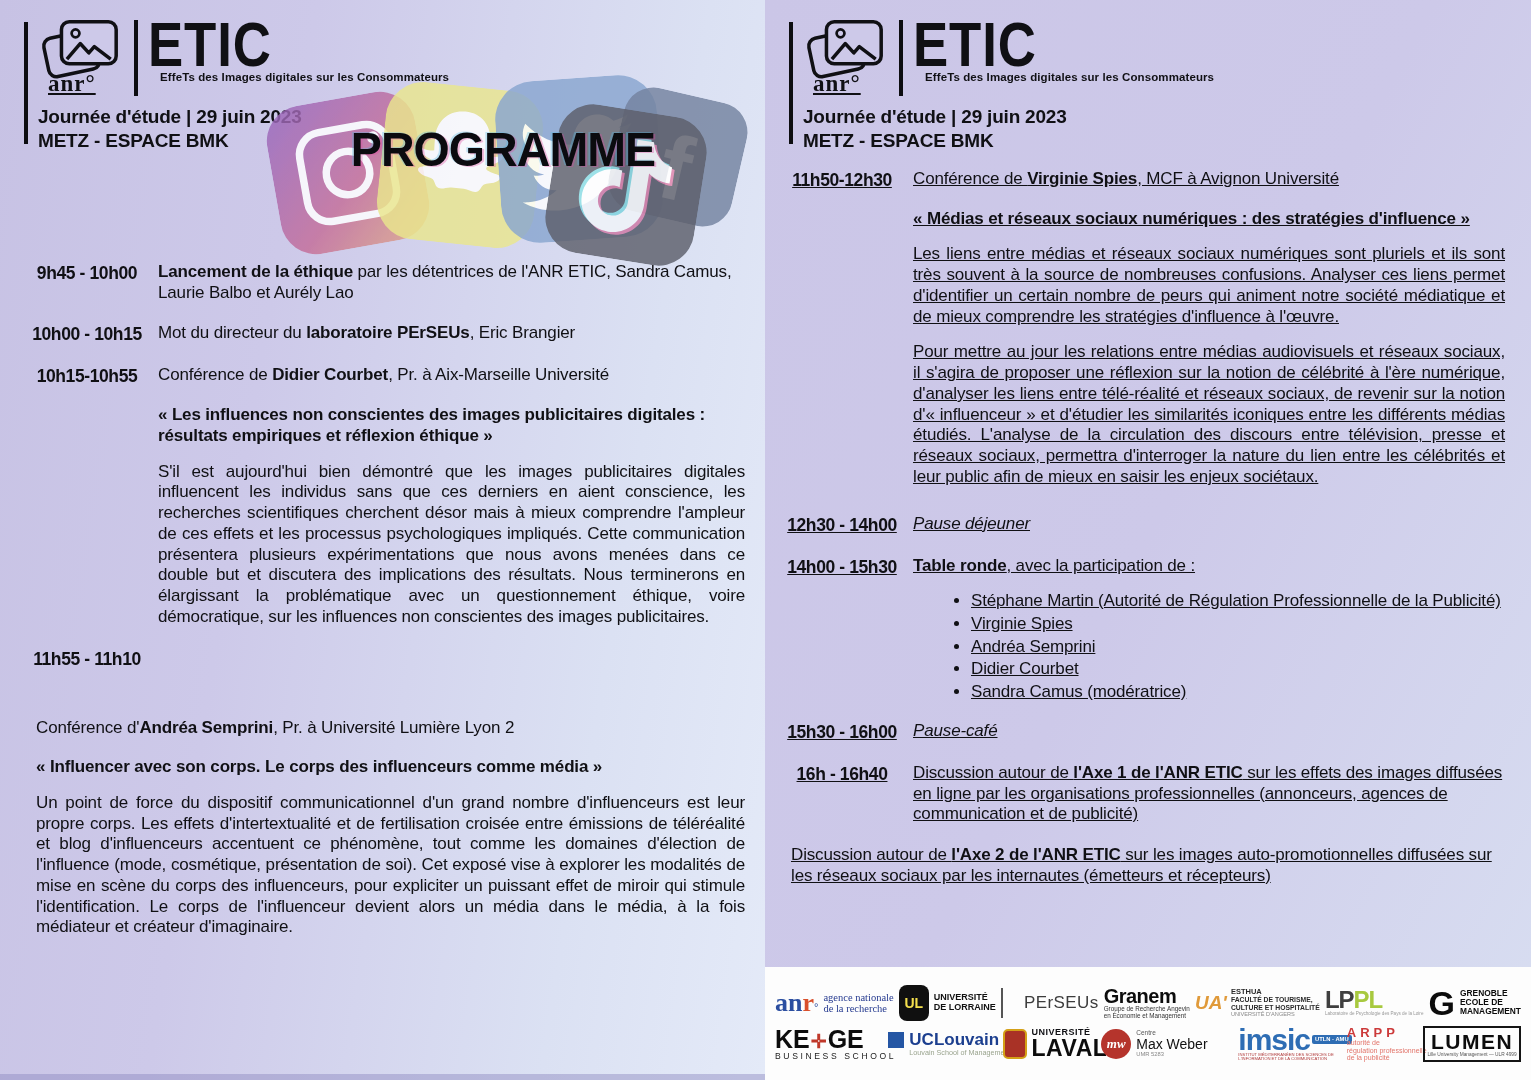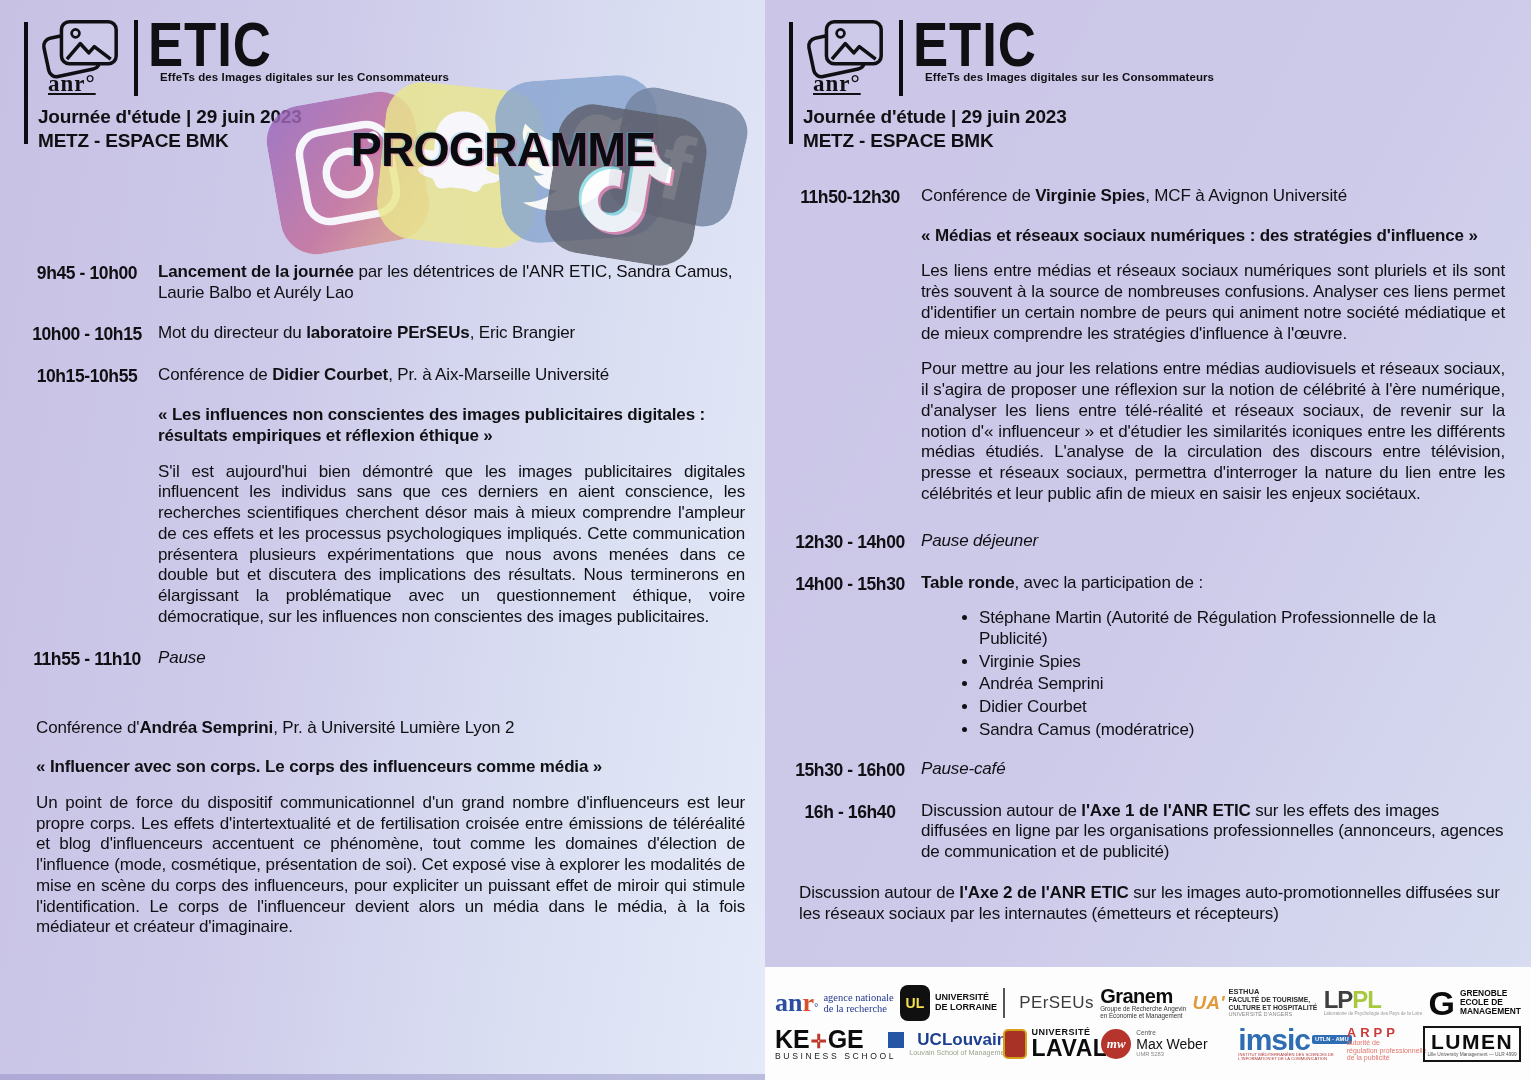--- a/index.html
+++ b/index.html
@@ -32,21 +32,21 @@
   
   .banner{position:absolute;top:86px;left:263px;width:480px;height:152px;z-index:2;}
   .appicon{position:absolute;opacity:.82;filter:saturate(.85);}
   .prog-title{position:absolute;left:50%;top:36px;transform:translateX(-50%) scaleX(.97);
     font-size:48px;font-weight:800;letter-spacing:-1px;color:#0b0b0f;z-index:9;white-space:nowrap;
     text-shadow:2px 1px 0 rgba(224,73,160,.35),-2px -1px 0 rgba(86,183,226,.35);}
 
   
   .sched{position:absolute;left:0;width:100%;box-sizing:border-box;z-index:3;}
   #left-schedule{top:262px;padding:0 20px 0 26px;}
-  #right-schedule{top:186px;padding:0 26px 0 24px;}
+  #right-schedule{top:169px;padding:0 26px 0 16px;text-decoration:underline;}
   .row{display:flex;margin-bottom:20px;}
   .time{flex:0 0 122px;font-weight:700;font-size:17.5px;letter-spacing:-.4px;
     text-align:center;padding-top:1px;white-space:nowrap;}
   .content{flex:1;font-size:17px;line-height:1.22;letter-spacing:-.15px;min-width:0;
     padding-left:10px;}
   .content p{margin:0;}
   .content p.title{font-weight:700;margin-top:19px;}
   .content p.para{text-align:justify;margin-top:15px;}
   ul.bullets{margin:15px 0 0 0;padding-left:58px;}
   ul.bullets li{margin-bottom:2px;}
@@ -71,21 +71,21 @@
   .logo-anr .m1{color:#2b4ea0;font:700 26px "Liberation Serif",serif;}
   .logo-anr .m2{color:#d94f2b;font:700 26px "Liberation Serif",serif;}
   .logo-anr .sup{color:#2b4ea0;font-size:11px;}
   .logo-anr .logo-lines span{color:#24398f;font:400 10.5px "Liberation Serif",serif;}
 
   .logo-lorraine .logo-icon{width:30px;height:36px;background:#101010;color:#f4e04d;
     border-radius:8px;display:flex;align-items:center;justify-content:center;
     font-weight:700;font-size:14px;flex:0 0 30px;}
   .logo-lorraine .logo-lines span{font-weight:700;font-size:9px;color:#111;}
 
-  .logo-perseus{border-left:2px solid #555;padding-left:14px;height:30px;align-items:center;}
+  .logo-perseus{border-left:2px solid #555;padding-left:21px;height:30px;align-items:center;}
   .logo-perseus .m1{font-size:17px;color:#3c3c3c;letter-spacing:.4px;}
 
   .logo-granem .m1{font-weight:800;font-size:20px;color:#0c0c0c;letter-spacing:-.5px;}
   .logo-granem .logo-lines span{font-size:6.3px;color:#333;}
 
   .logo-ua-esthua .logo-body{flex-direction:row;align-items:center;gap:4px;}
   .logo-ua-esthua .m1{color:#e09a3a;font-weight:800;font-size:19px;font-style:italic;}
   .logo-ua-esthua .logo-lines span{font-size:6.8px;font-weight:700;color:#2a2a2a;}
   .logo-ua-esthua .logo-lines span:first-child{font-size:7.5px;}
   .logo-ua-esthua .logo-lines span:last-child{font-weight:400;color:#8a8a8a;font-size:5.6px;}
@@ -95,21 +95,21 @@
   .logo-lppl .logo-lines span{font-size:4.6px;color:#999;}
 
   .logo-gem .logo-icon{font-weight:800;font-size:34px;color:#0b0b0b;line-height:1;}
   .logo-gem .logo-lines span{font-weight:800;font-size:8.4px;color:#0b0b0b;}
 
   .logo-kedge .m1,.logo-kedge .m3{font-weight:700;font-size:25px;color:#0c0c0c;letter-spacing:0;}
   .logo-kedge .m2{font-weight:700;font-size:19px;color:#c0392b;margin:0 1px;}
   .logo-kedge .logo-lines span{font-size:8.6px;letter-spacing:2.6px;color:#222;}
 
   .logo-uclouvain .logo-icon{width:16px;height:16px;background:#2456a4;flex:0 0 16px;margin-top:-8px;}
-  .logo-uclouvain .m1{font-weight:700;font-size:17px;color:#1c3f8f;margin-left:8px;}
+  .logo-uclouvain .m1{font-weight:700;font-size:17px;color:#1c3f8f;}
   .logo-uclouvain .logo-lines span{font-size:7.2px;color:#9aa48e;}
 
   .logo-laval .logo-icon{width:24px;height:30px;background:#a93226;border:2px solid #d4a017;
     border-radius:5px;flex:0 0 24px;box-sizing:border-box;}
   .logo-laval .logo-above{font-weight:700;font-size:9px;letter-spacing:.5px;}
   .logo-laval .m1{font-weight:700;font-size:23px;letter-spacing:.5px;color:#0c0c0c;}
 
   .logo-maxweber .logo-icon{width:30px;height:30px;border-radius:50%;background:#b5342c;
     color:#fff;display:flex;align-items:center;justify-content:center;flex:0 0 30px;
     font:italic 700 13px "Liberation Serif",serif;}
@@ -193,42 +193,39 @@
       <path d="M64 19c1.8 7.5 7 13.2 14.5 14.6v10.8c-5.5.2-10.5-1.5-14.5-4.4v21.6c0 11.6-9.4 21-21 21s-21-9.4-21-21 9.4-21 21-21c1 0 2 .1 3 .2v11.3c-1-.3-2-.5-3-.5-5.5 0-10 4.5-10 10s4.5 10 10 10 10-4.5 10-10V19h11z" fill="#e87cae" transform="translate(2,1.5)"></path>
       <path d="M64 19c1.8 7.5 7 13.2 14.5 14.6v10.8c-5.5.2-10.5-1.5-14.5-4.4v21.6c0 11.6-9.4 21-21 21s-21-9.4-21-21 9.4-21 21-21c1 0 2 .1 3 .2v11.3c-1-.3-2-.5-3-.5-5.5 0-10 4.5-10 10s4.5 10 10 10 10-4.5 10-10V19h11z" fill="#fff"></path>
     </svg>
     <span class="prog-title">PROGRAMME</span>
   </div>
 
   <div class="sched" id="left-schedule">
       <div class="row">
         <div class="time">9h45 - 10h00</div>
         <div class="content">
-          <p class="line"><span class="b ">Lancement de la journée</span><span> par les détentrices de l'ANR ETIC, Sandra Camus, Laurie Balbo et Aurély Lao</span></p>
+          <p class="line"><span class="b ">Lancement de la éthique</span><span> par les détentrices de l'ANR ETIC, Sandra Camus, Laurie Balbo et Aurély Lao</span></p>
         </div>
       </div>
       <div class="row">
         <div class="time">10h00 - 10h15</div>
         <div class="content">
           <p class="line"><span>Mot du directeur du </span><span class="b ">laboratoire PErSEUs</span><span>, Eric Brangier</span></p>
         </div>
       </div>
       <div class="row">
         <div class="time">10h15-10h55</div>
         <div class="content">
           <p class="line"><span>Conférence de </span><span class="b ">Didier Courbet</span><span>, Pr. à Aix-Marseille Université</span></p>
           <p class="title"><span class="b ">« Les influences non conscientes des images publicitaires digitales : résultats empiriques et réflexion éthique »</span></p>
           <p class="para"><span>S'il est aujourd'hui bien démontré que les images publicitaires digitales influencent les individus sans que ces derniers en aient conscience, les recherches scientifiques cherchent désor mais à mieux comprendre l'ampleur de ces effets et les processus psychologiques impliqués. Cette communication présentera plusieurs expérimentations que nous avons menées dans ce double but et discutera des implications des résultats. Nous terminerons en élargissant la problématique avec un questionnement éthique, voire démocratique, sur les influences non conscientes des images publicitaires.</span></p>
         </div>
       </div>
       <div class="row">
         <div class="time">11h55 - 11h10</div>
-        <div class="content">
-          <p class="line"><span class="i">Pause</span></p>
-        </div>
       </div>
       <div class="row">
         <div class="content">
           <p class="line"><span>Conférence d'</span><span class="b ">Andréa Semprini</span><span>, Pr. à Université Lumière Lyon 2</span></p>
           <p class="title"><span class="b ">« Influencer avec son corps. Le corps des influenceurs comme média »</span></p>
           <p class="para"><span>Un point de force du dispositif communicationnel d'un grand nombre d'influenceurs est leur propre corps. Les effets d'intertextualité et de fertilisation croisée entre émissions de téléréalité et blog d'influenceurs accentuent ce phénomène, tout comme les domaines d'élection de l'influence (mode, cosmétique, présentation de soi). Cet exposé vise à explorer les modalités de mise en scène du corps des influenceurs, pour expliciter un puissant effet de miroir qui stimule l'identification. Le corps de l'influenceur devient alors un média dans le média, à la fois médiateur et créateur d'imaginaire.</span></p>
         </div>
       </div>
     </div>
 </div>

